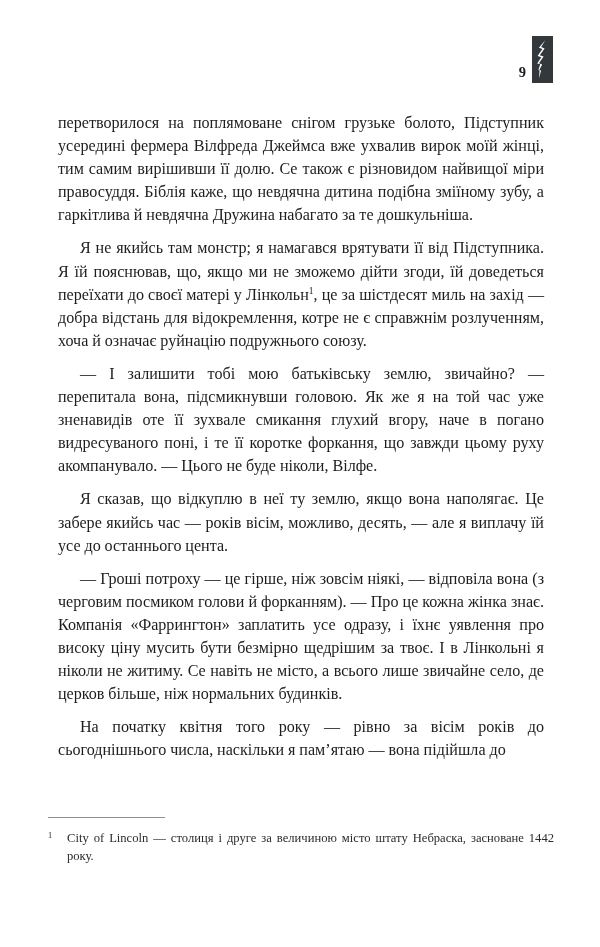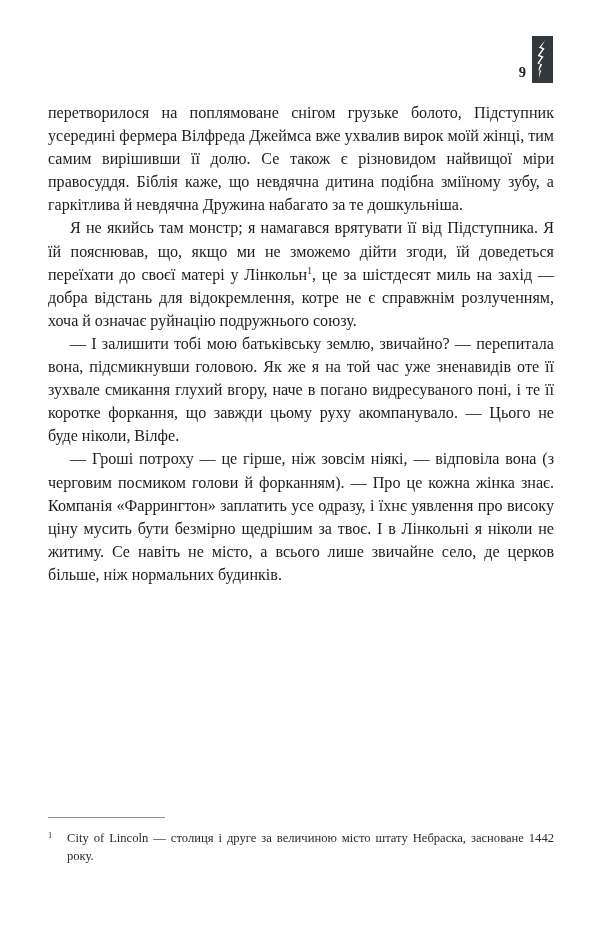--- a/index.html
+++ b/index.html
@@ -60,21 +60,21 @@
 
   
   .textblock {
     position: absolute;
     left: 48px;
     top: 101px;
     width: 506px;
   }
 
   p.para {
-    margin: 0;
+    margin: 10px;
     font-size: 16.1px;
     line-height: 23.1px;
     text-align: justify;
     text-indent: 22px;
     hyphens: manual;
     -webkit-hyphens: manual;
     word-spacing: -0.1px;
   }
 
   p.para.first {
@@ -138,21 +138,23 @@
     </span>
   </div>
 
   <div class="textblock">
 
     <p class="para first">перетворилося на поплямоване снігом грузьке болото, Підступник усередині фермера Вілфреда Джеймса вже ухвалив вирок моїй жінці, тим самим вирішивши її долю. Се також є різновидом найвищої міри правосуддя. Біблія каже, що невдячна дитина подібна зміїному зубу, а гаркітлива й невдячна Дружина набагато за те дошкульніша.</p>
 
     <p class="para"><span>Я не якийсь там монстр; я намагався врятувати її від Підступника. Я їй пояснював, що, якщо ми не зможемо дійти згоди, їй доведеться переїхати до своєї матері у Лінкольн</span><sup>1</sup><span>, це за шістдесят миль на захід — добра відстань для відокремлення, котре не є справжнім розлученням, хоча й означає руйнацію подружнього союзу.</span></p>
 
     <p class="para">— І залишити тобі мою батьківську землю, звичайно? — перепитала вона, підсмикнувши головою. Як же я на той час уже зненавидів оте її зухвале смикання глухий вгору, наче в погано видресуваного поні, і те її коротке форкання, що завжди цьому руху акомпанувало. — Цього не буде ніколи, Вілфе.</p>
+    <p class="para">Я сказав, що відкуплю в неї ту землю, якщо вона наполягає. Це забере якийсь час — років вісім, можливо, десять, — але я виплачу їй усе до останнього цента.</p>
     <p class="para">— Гроші потроху — це гірше, ніж зовсім ніякі, — відповіла вона (з черговим посмиком голови й форканням). — Про це кожна жінка знає. Компанія «Фаррингтон» заплатить усе одразу, і їхнє уявлення про високу ціну мусить бути безмірно щедрішим за твоє. І в Лінкольні я ніколи не житиму. Се навіть не місто, а всього лише звичайне село, де церков більше, ніж нормальних будинків.</p>
+    <p class="para">На початку квітня того року — рівно за вісім років до сьогоднішнього числа, наскільки я пам’ятаю — вона підійшла до</p>
 
   </div>
 
   <div class="footnotes">
     <div class="footnote-rule"></div>
     <div class="footnote">
       <span class="fn-marker">1</span>
       <span class="fn-text">City of Lincoln — столиця і друге за величиною місто штату Небраска, засноване 1442 року.</span>
     </div>
   </div>

